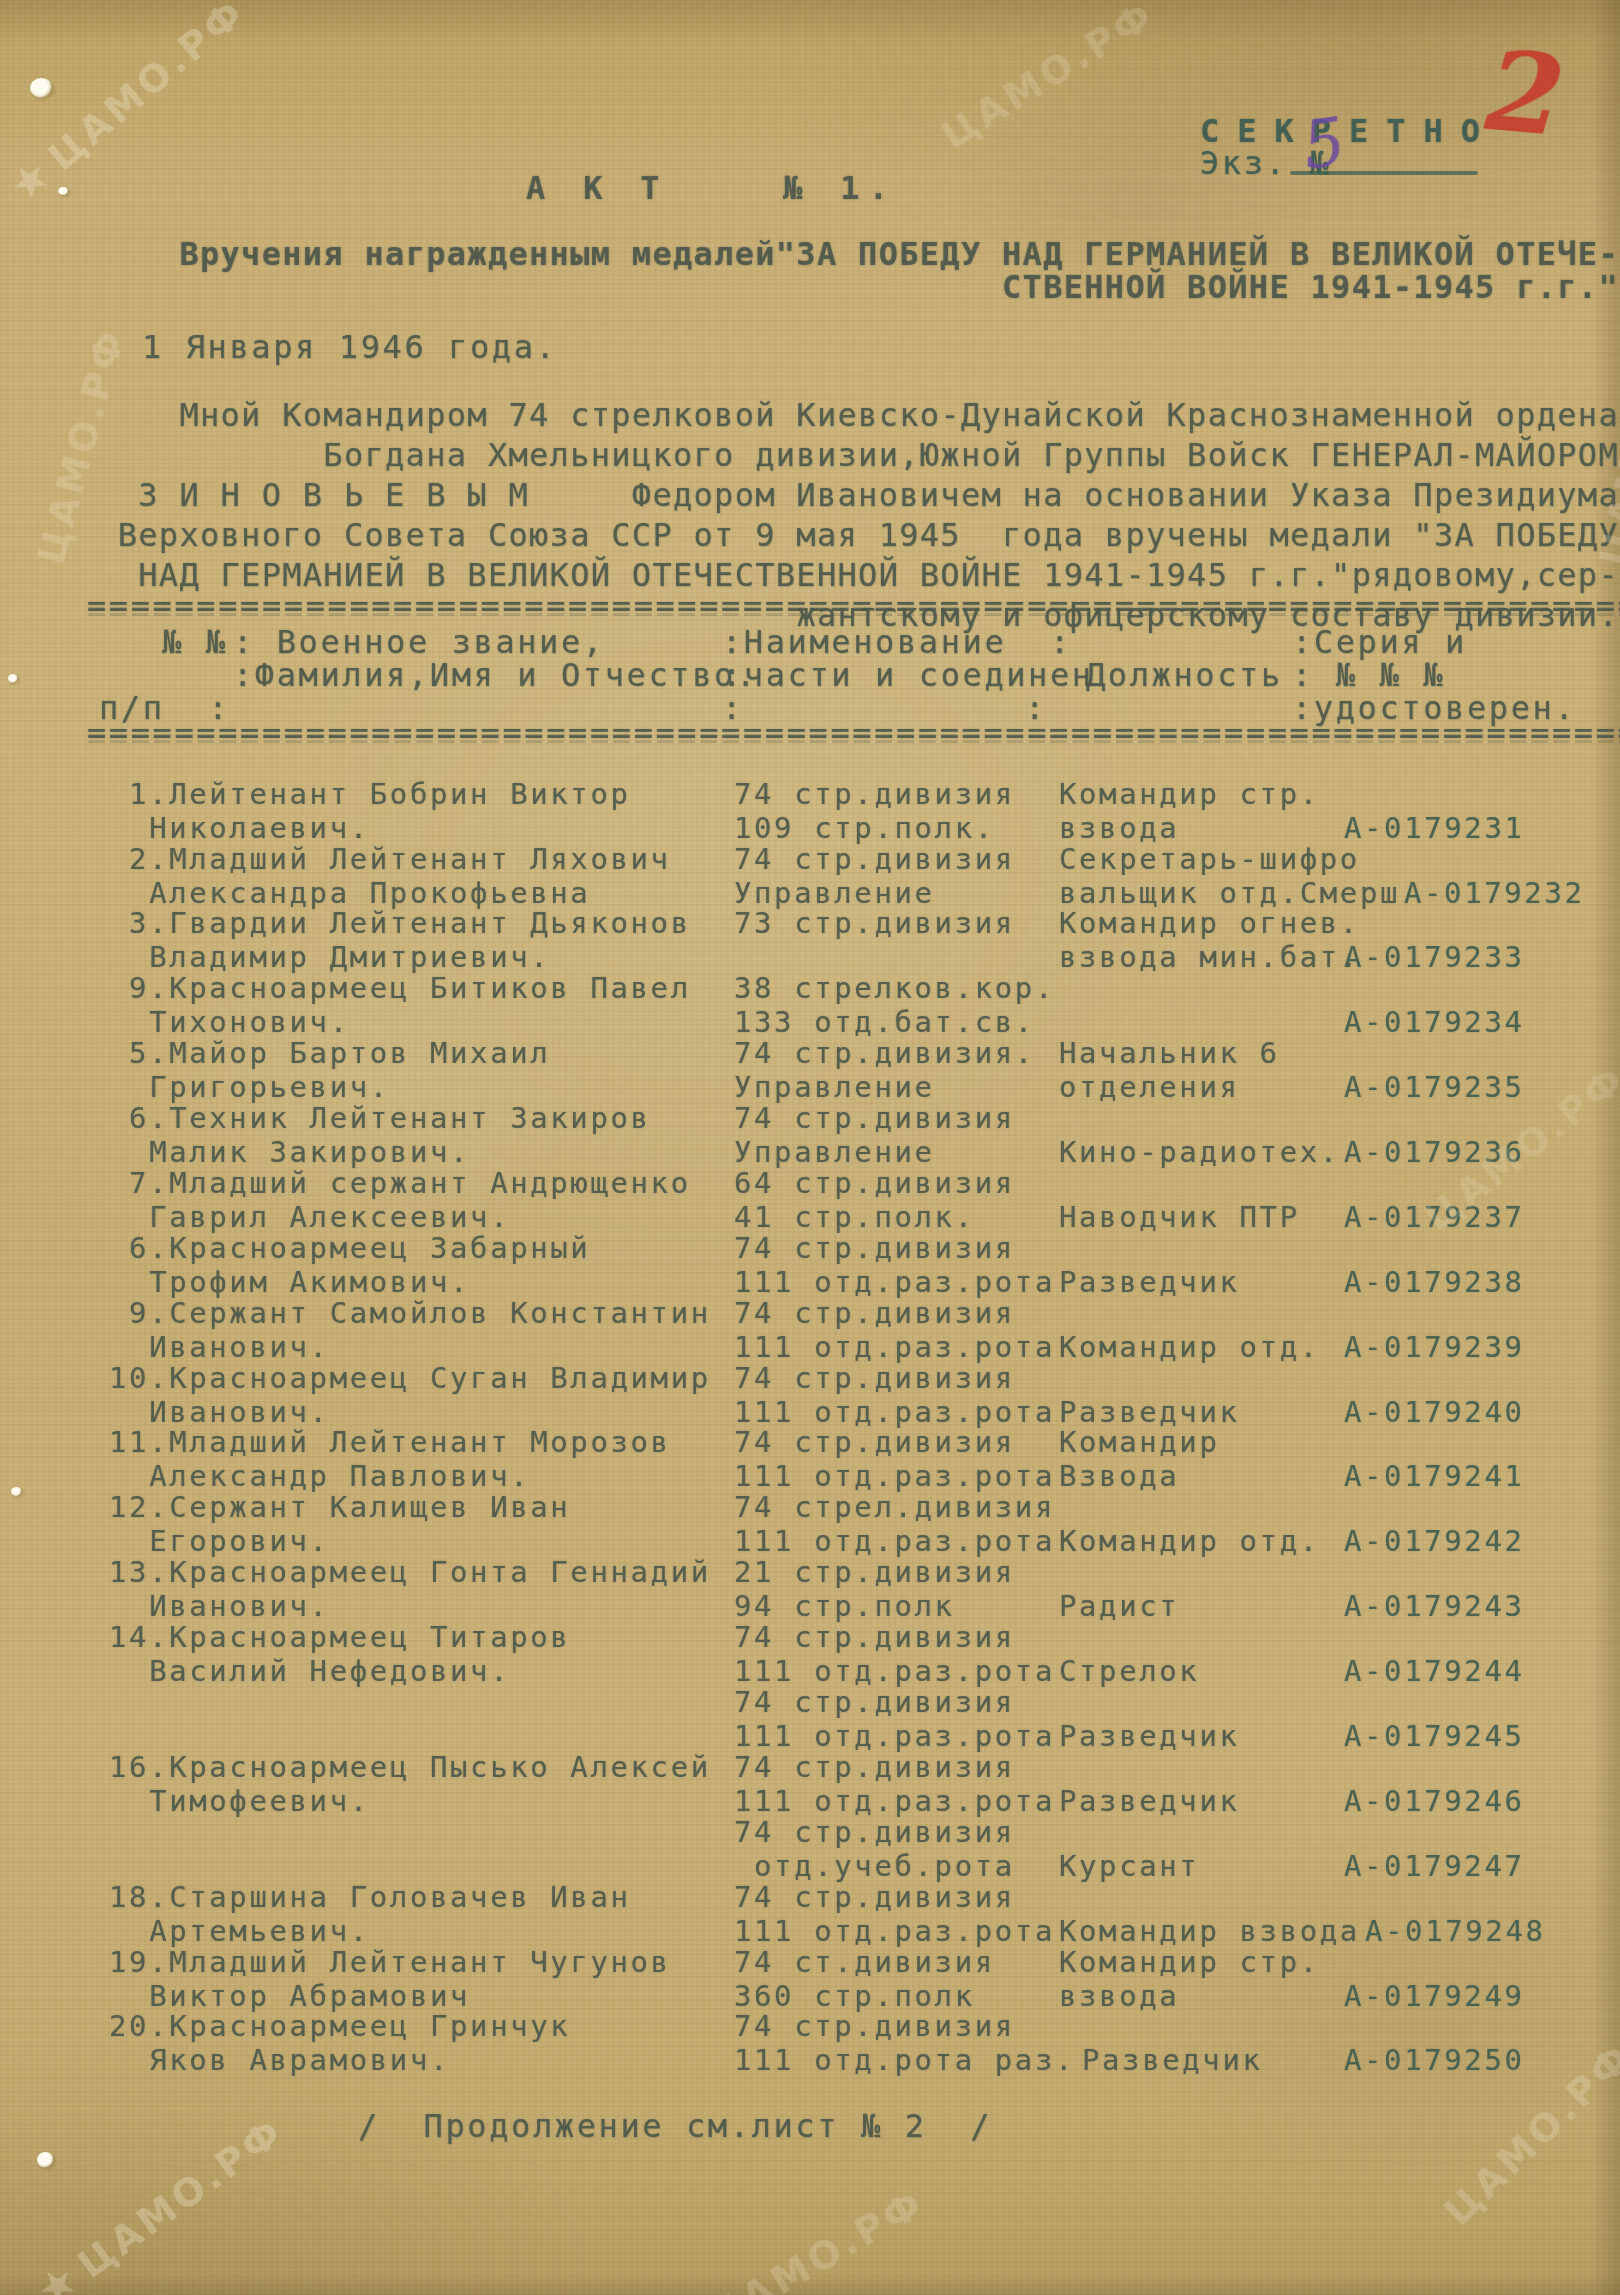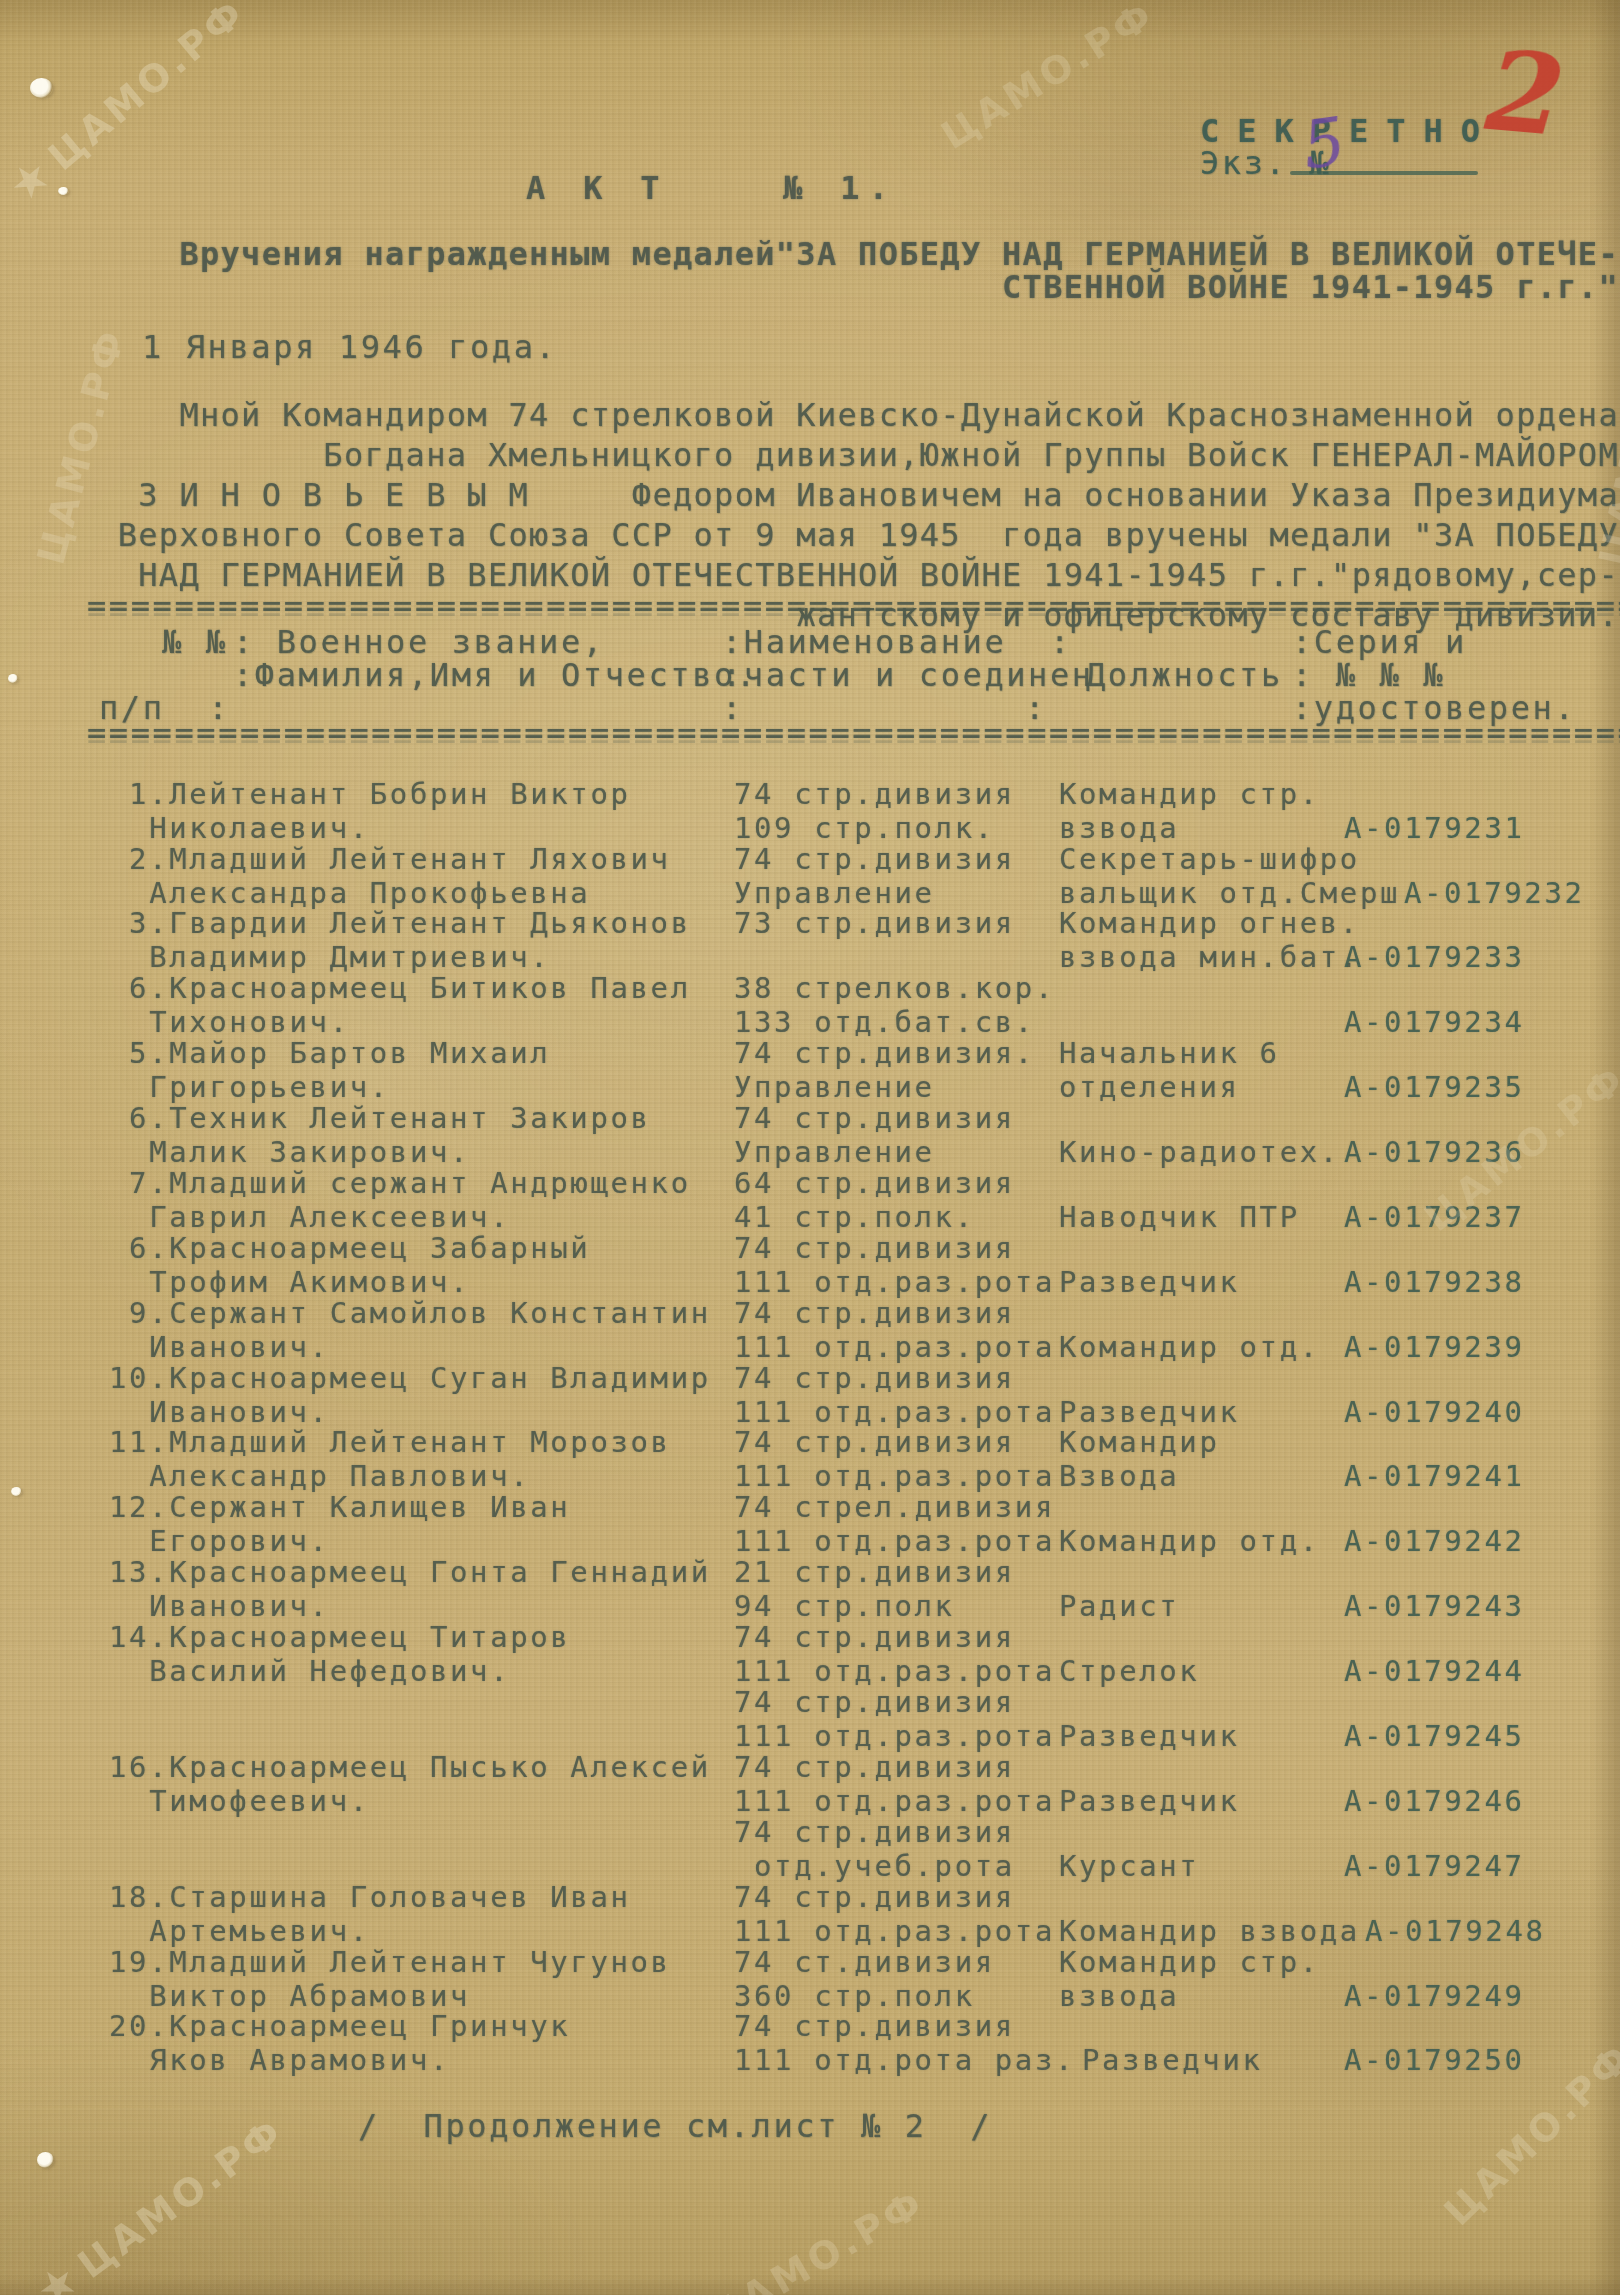--- a/index.html
+++ b/index.html
@@ -153,21 +153,21 @@
   </div>
   <div class="trow" style="top:906px">
     <div class="cell c-name"> 3.Гвардии Лейтенант Дьяконов
   Владимир Дмитриевич.</div>
     <div class="cell c-unit">73 стр.дивизия</div>
     <div class="cell c-pos">Командир огнев.
 взвода мин.бат.</div>
     <div class="cell c-serial">А-0179233</div>
   </div>
   <div class="trow" style="top:971px">
-    <div class="cell c-name"> 6.Красноармеец Битиков Павел
+    <div class="cell c-name"> 9.Красноармеец Битиков Павел
   Тихонович.</div>
     <div class="cell c-unit">38 стрелков.кор.
 133 отд.бат.св.</div>
     <div class="cell c-serial">А-0179234</div>
   </div>
   <div class="trow" style="top:1036px">
     <div class="cell c-name"> 5.Майор Бартов Михаил
   Григорьевич.</div>
     <div class="cell c-unit">74 стр.дивизия.
 Управление</div>

